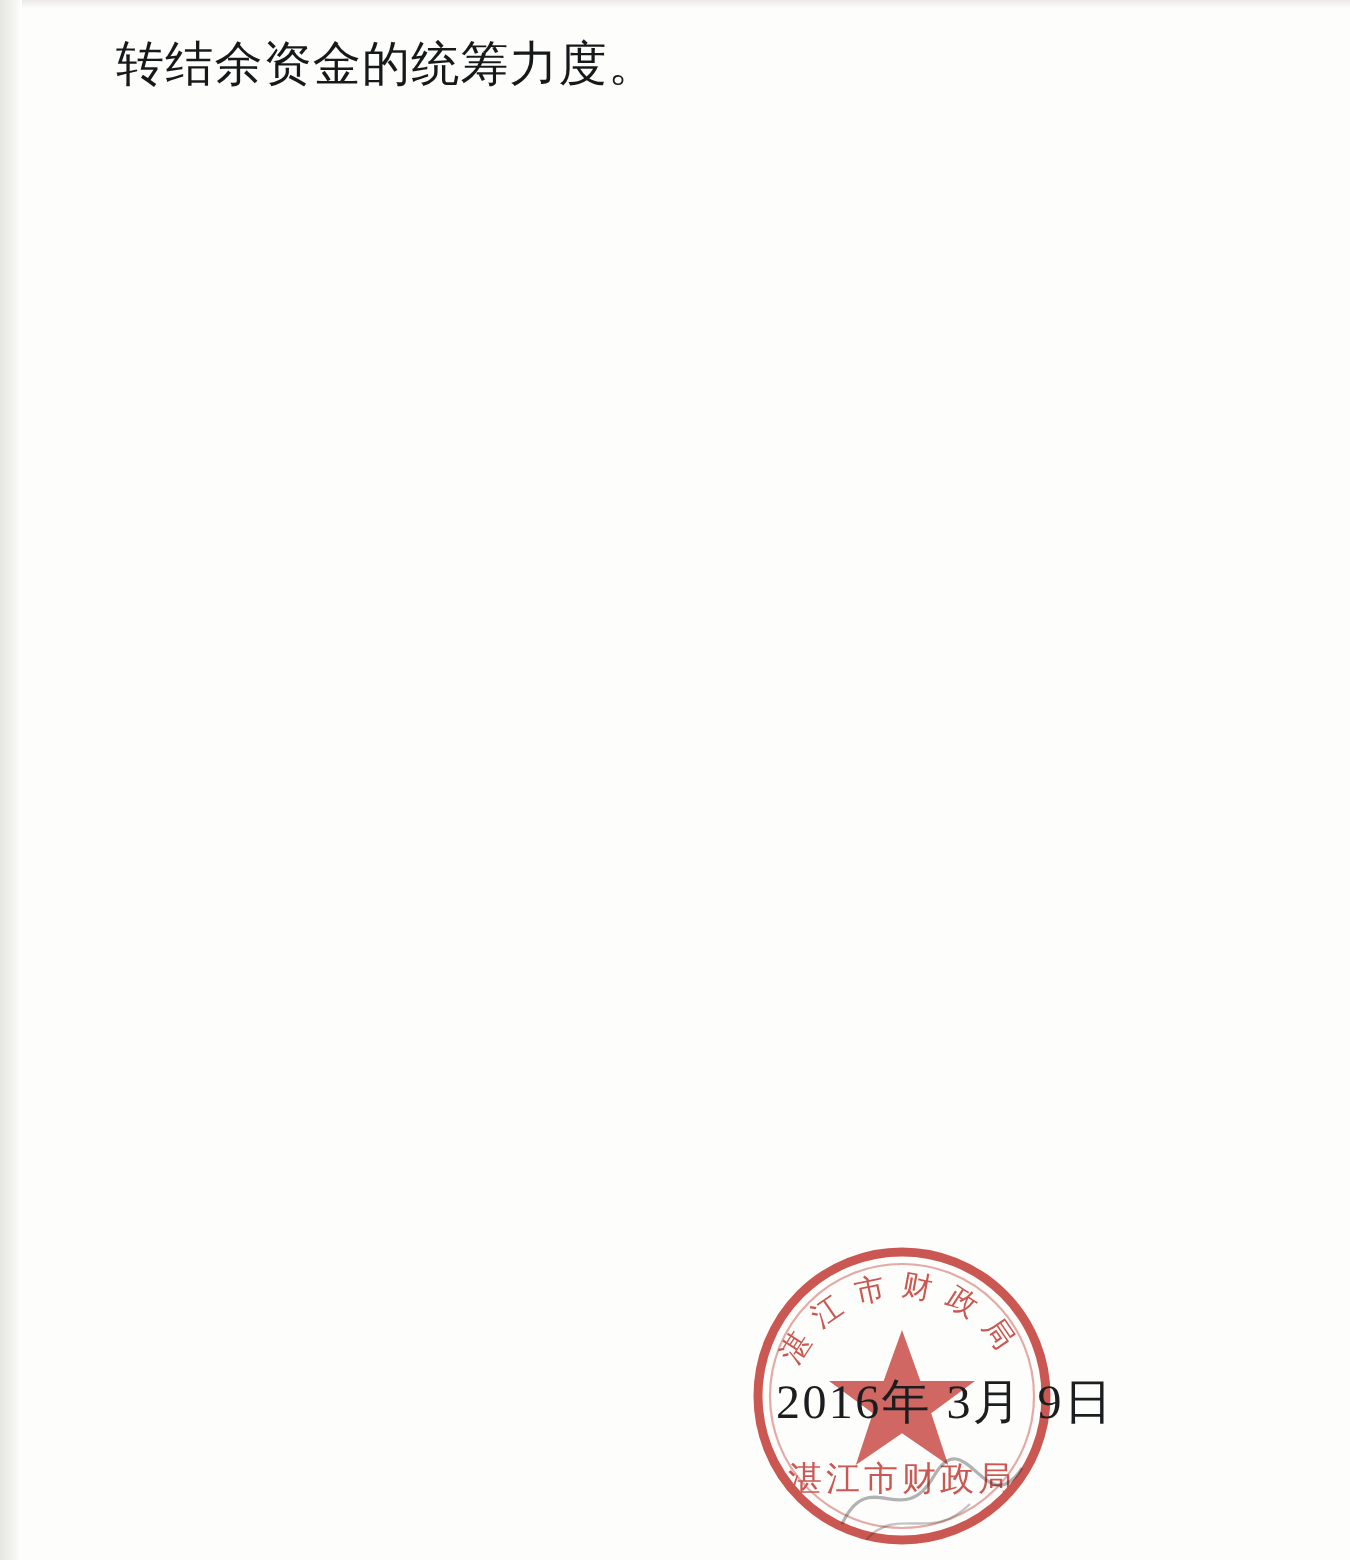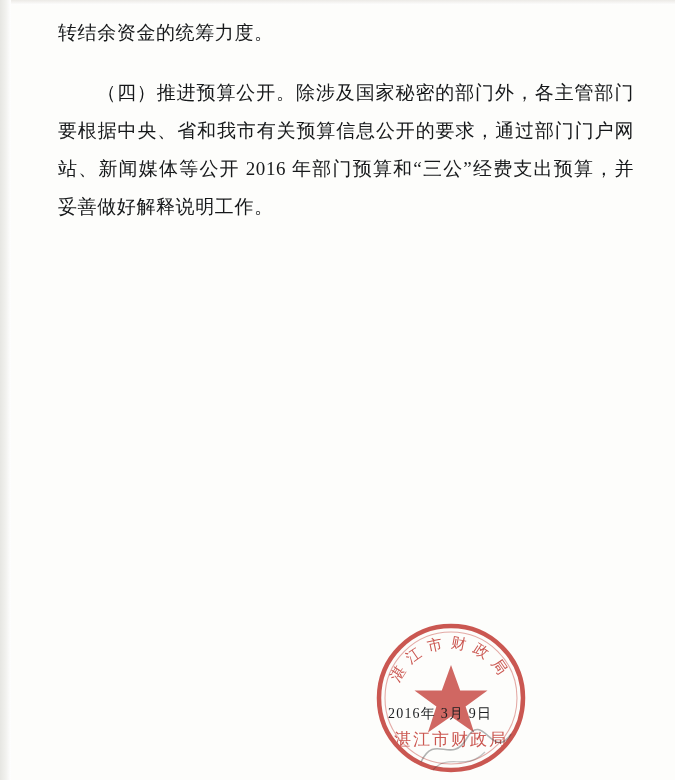--- a/index.html
+++ b/index.html
@@ -39,21 +39,21 @@
     background: linear-gradient(to bottom, #eceae6 0%, #ffffff 100%);
   }
   .content {
     position: absolute;
     left: 58px;
     top: 0px;
     width: 576px;
   }
   p.para {
     margin: 0;
-    font-size: 19px;
+    font-size: 24px;
     line-height: 38px;
     letter-spacing: 0.6px;
     text-align: justify;
     text-justify: inter-ideograph;
     color: #16181a;
   }
   p.indent {
     text-indent: 39px;
   }
   .gap-md { height: 11px; }
@@ -64,22 +64,22 @@
     left: 372px;
     top: 619px;
     width: 158px;
     height: 158px;
   }
   .seal svg { display: block; }
 
   .seal-date {
     position: absolute;
     left: 388px;
-    top: 705px;
-    font-size: 14px;
+    top: 685px;
+    font-size: 24px;
     letter-spacing: 1.2px;
     color: #1b1d1f;
     font-family: "Liberation Serif", "DejaVu Serif", serif;
   }
   
   .seal-scribble {
     position: absolute;
     left: 415px;
     top: 722px;
     width: 120px;
@@ -96,21 +96,20 @@
   <div class="scan-edge-left"></div>
 
   <div class="content">
 
     <div style="height:14px"></div>
     <p class="para">转结余资金的统筹力度。</p>
 
     <div class="gap-md"></div>
 
     <div class="gap-md"></div>
-    <p class="para indent">（四）推进预算公开。除涉及国家秘密的部门外，各主管部门要根据中央、省和我市有关预算信息公开的要求，通过部门门户网站、新闻媒体等公开 2016 年部门预算和“三公”经费支出预算，并妥善做好解释说明工作。</p>
 
     <div class="gap-md"></div>
 
   </div>
 
   <div class="seal">
     <svg width="158" height="158" viewBox="0 0 158 158" aria-hidden="true">
       <g opacity="0.82">
         <circle cx="79" cy="79" r="72" fill="none" stroke="#c0332c" stroke-width="4.5"></circle>
         <circle cx="79" cy="79" r="66" fill="none" stroke="#c0332c" stroke-width="1.1" opacity="0.5"></circle>

